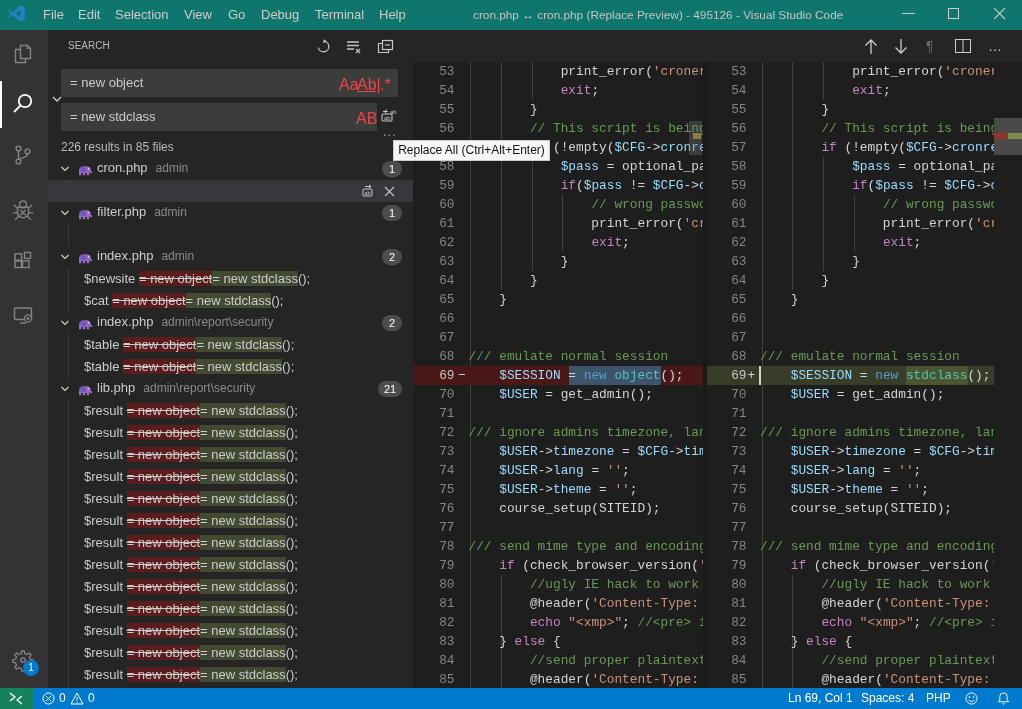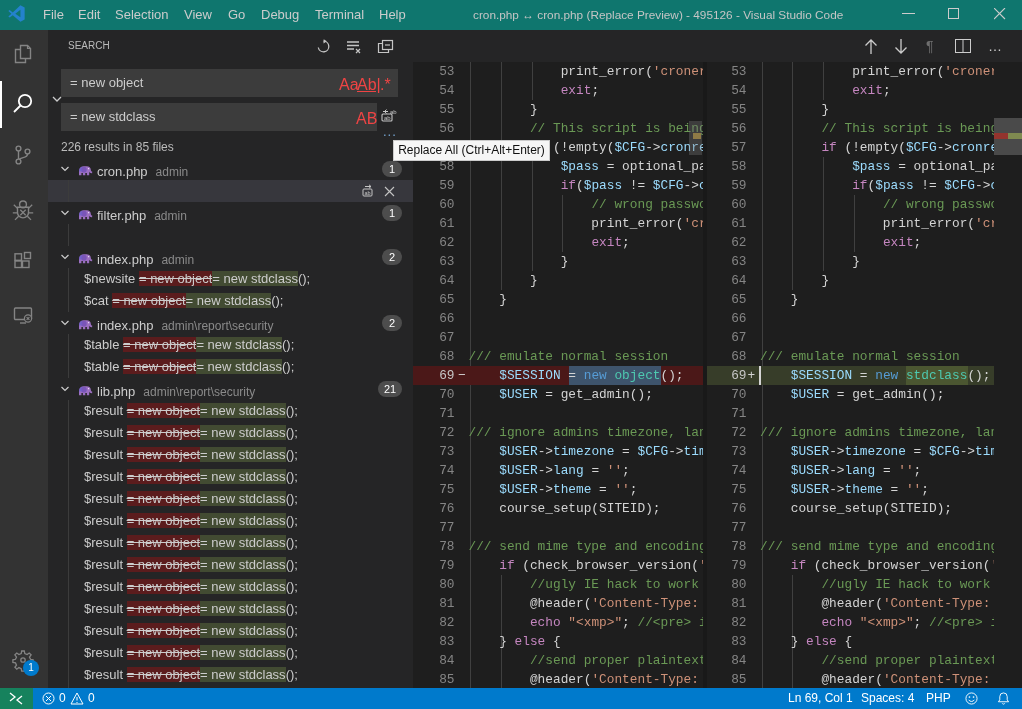--- a/index.html
+++ b/index.html
@@ -5,21 +5,21 @@
   font-family:"Liberation Sans",sans-serif; }
 #titlebar { position:absolute; left:0; top:0; width:1022px; height:30px; background:#0f766e; }
 .menu { position:absolute; top:0; height:30px; line-height:30px; color:#cccccc; font-size:13px; }
 #wintitle { position:absolute; left:473px; top:0; height:30px; line-height:30px; color:#c5c5c5; font-size:11.8px; }
 #activitybar { position:absolute; left:0; top:30px; width:48px; height:658px; background:#333333; }
 #sidebar { position:absolute; left:48px; top:30px; width:365px; height:658px; background:#252526; overflow:hidden; }
 #sbtitle { position:absolute; left:20px; top:10px; font-size:10px; color:#bbbbbb; }
 .sinput { position:absolute; background:#3c3c3c; height:28px; color:#cccccc; font-size:13px; line-height:28px; padding-left:9px; }
 .iic { position:absolute; color:#ef4444; font-size:16px; }
 #results { position:absolute; left:13px; top:110px; font-size:12px; color:#bbbbbb; }
-.frow { position:absolute; height:22px; line-height:26px; white-space:nowrap; }
+.frow { position:absolute; height:22px; line-height:18px; white-space:nowrap; }
 .fname { color:#cccccc; font-size:13px; }
 .fpath { color:#8a8a8a; font-size:12px; margin-left:8px; }
 .mrow { position:absolute; height:22px; line-height:22px; color:#cccccc; font-size:13px; white-space:nowrap; }
 .badge { position:absolute; height:16px; border-radius:9px; background:#4d4d4d; color:#ffffff;
   font-size:11px; line-height:16px; text-align:center; }
 #tabbar { position:absolute; left:413px; top:30px; width:609px; height:32px; background:#252526; }
 #tab { position:absolute; left:0; top:0; width:287px; height:32px; background:#1e1e1e; }
 #tab .t { position:absolute; left:34px; top:0; line-height:32px; font-size:12.75px; color:#e8e8e8; white-space:nowrap; }
 #tab .x { position:absolute; left:266px; top:0; line-height:32px; font-size:15px; color:#cccccc; }
 .tbi { position:absolute; top:0; height:32px; line-height:32px; color:#cccccc; font-size:14px; }

